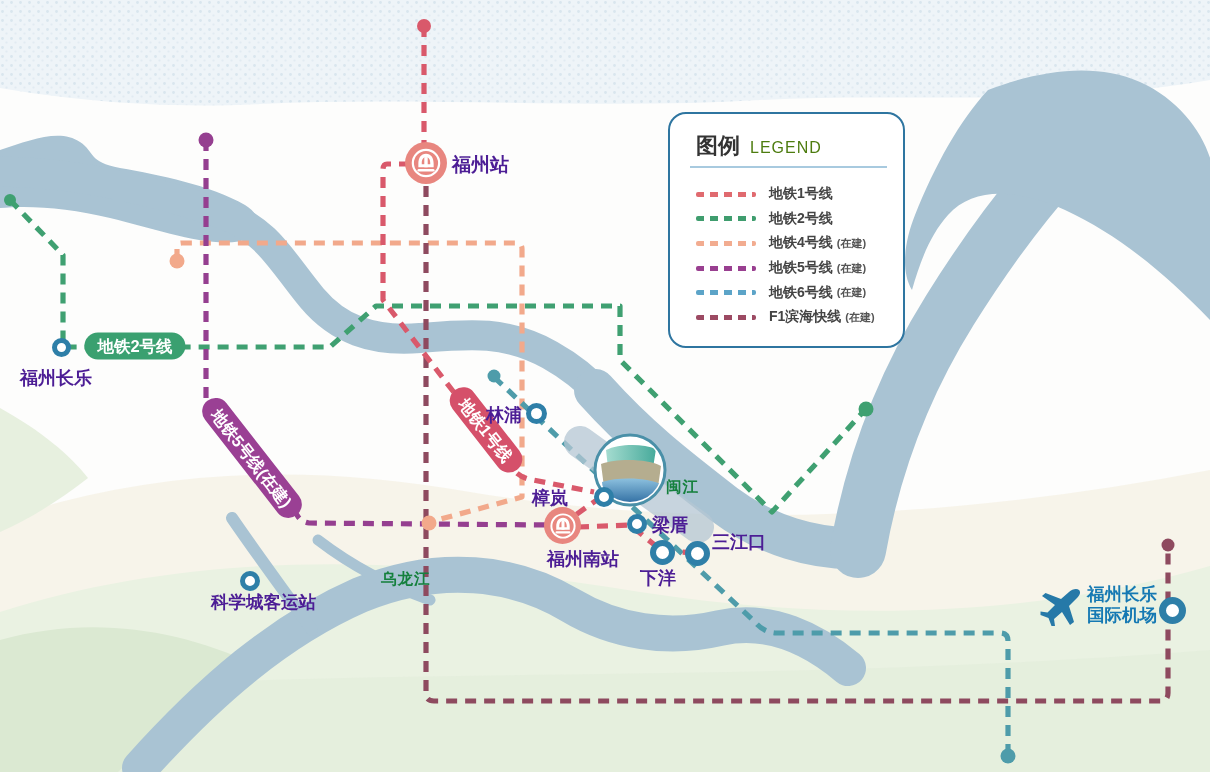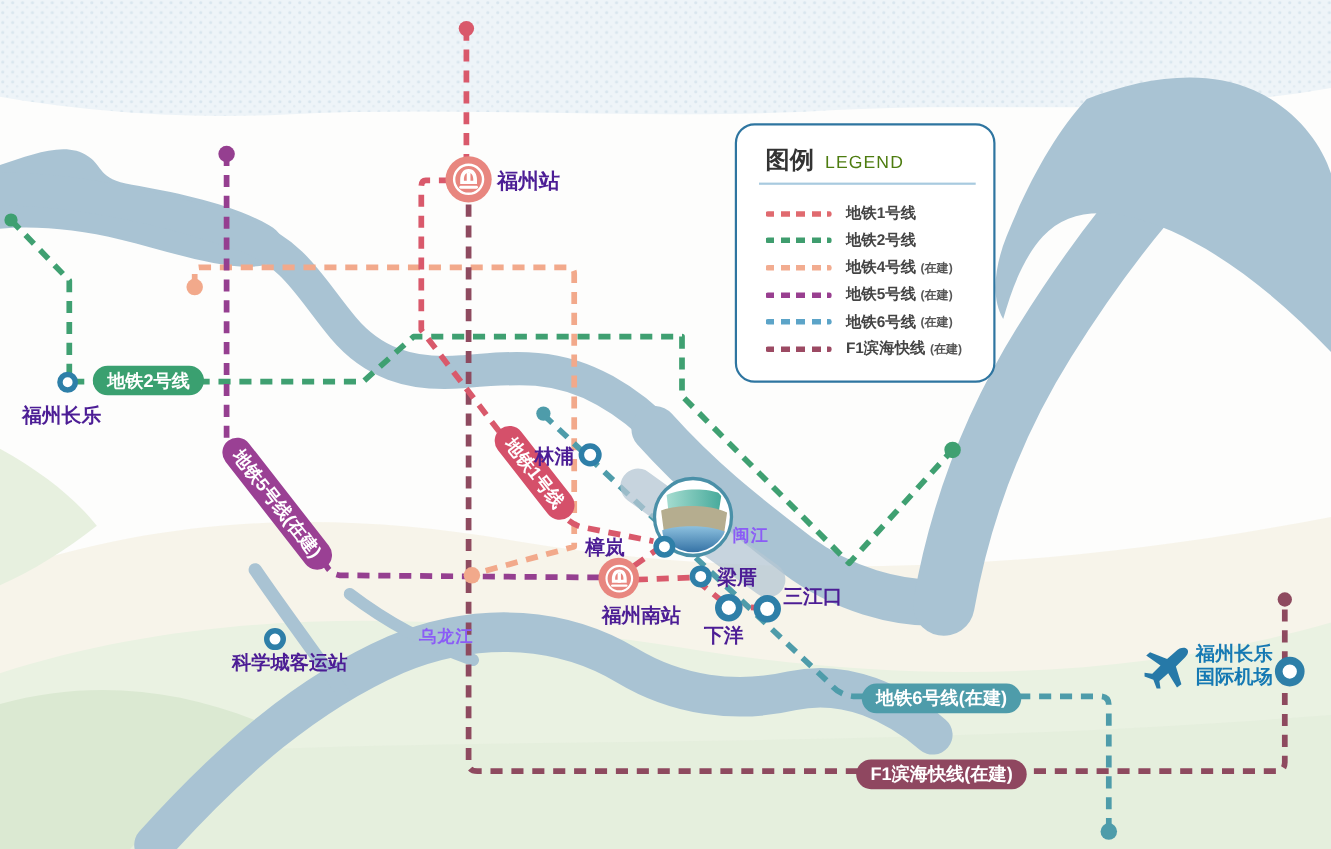--- a/index.html
+++ b/index.html
@@ -1,20 +1,20 @@
 <!DOCTYPE html>
 <html><head>
 <meta charset="utf-8">
 <style>
   html,body{margin:0;padding:0;background:#fdfdfc;}
   #stage{position:relative;width:1210px;height:772px;overflow:hidden;background:#fdfdfc;
          font-family:"Liberation Sans","DejaVu Sans",sans-serif;}
   #stage svg.map{position:absolute;left:0;top:0;}
   .stn-label{position:absolute;color:#4c1d95;font-weight:bold;font-size:18px;white-space:nowrap;}
-  .river-label{position:absolute;color:#8b5cf6;font-weight:bold;font-size:15.5px;white-space:nowrap;letter-spacing:1px;}
+  .river-label{position:absolute;color:#15803d;font-weight:bold;font-size:15.5px;white-space:nowrap;letter-spacing:1px;}
   .pill{position:absolute;transform:translate(-50%,-50%);color:#fff;font-weight:bold;font-size:16.5px;
         padding:4.5px 13px;border-radius:17px;white-space:nowrap;line-height:1.1;}
   .pill.rot52{transform:translate(-50%,-50%) rotate(52deg);}
   .pill.p1{background:#D5506A;}
   .pill.p2{background:#3AA070;}
   .pill.p4{background:#EE9B80;}
   .pill.p5{background:#9A4094;}
   .pill.p6{background:#4E9CAA;}
   .pill.pf1{background:#8F4760;}
   .ring{position:absolute;background:#ffffff;border-radius:50%;box-sizing:border-box;border:5px solid #2E7FA8;}
@@ -132,22 +132,20 @@
     </g>
 
     <g transform="translate(1040,586)">
       <path d="M39,4 C41,6 40,9 37,12 L29,20 L34,36 L30,39 L22,26 L14,33 L15,40 L11.5,40 L8.5,32 L0.5,29 L0.5,25.5 L7.5,26.5 L15,19 L2,10 L5.5,7 L21,13 L29,6 C32,3 37,2 39,4 Z" fill="#2679A8"></path>
     </g>
   </svg>
 
   <div class="pill p2" style="left:135px;top:346px;">地铁2号线</div>
   <div class="pill p5 rot52" style="left:252px;top:458px;">地铁5号线(在建)</div>
   <div class="pill p1 rot52" style="left:486px;top:430px;">地铁1号线</div>
-  <div class="pill p6" style="left:856px;top:635px;">地铁6号线(在建)</div>
-  <div class="pill pf1" style="left:856px;top:704px;">F1滨海快线(在建)</div>
 
   <div class="ring" style="left:52px;top:338px;width:19px;height:19px;"></div>
   <div class="ring" style="left:240px;top:571px;width:20px;height:20px;"></div>
   <div class="ring" style="left:526px;top:403px;width:21px;height:21px;border-width:5.5px;"></div>
   <div class="ring" style="left:594px;top:487px;width:20px;height:20px;"></div>
   <div class="ring" style="left:627px;top:514px;width:20px;height:20px;"></div>
   <div class="ring" style="left:650px;top:540px;width:25px;height:25px;border-width:6.5px;"></div>
   <div class="ring" style="left:685px;top:541px;width:25px;height:25px;border-width:6.5px;"></div>
   <div class="ring" style="left:1159px;top:597px;width:27px;height:27px;border-width:7px;"></div>
 

